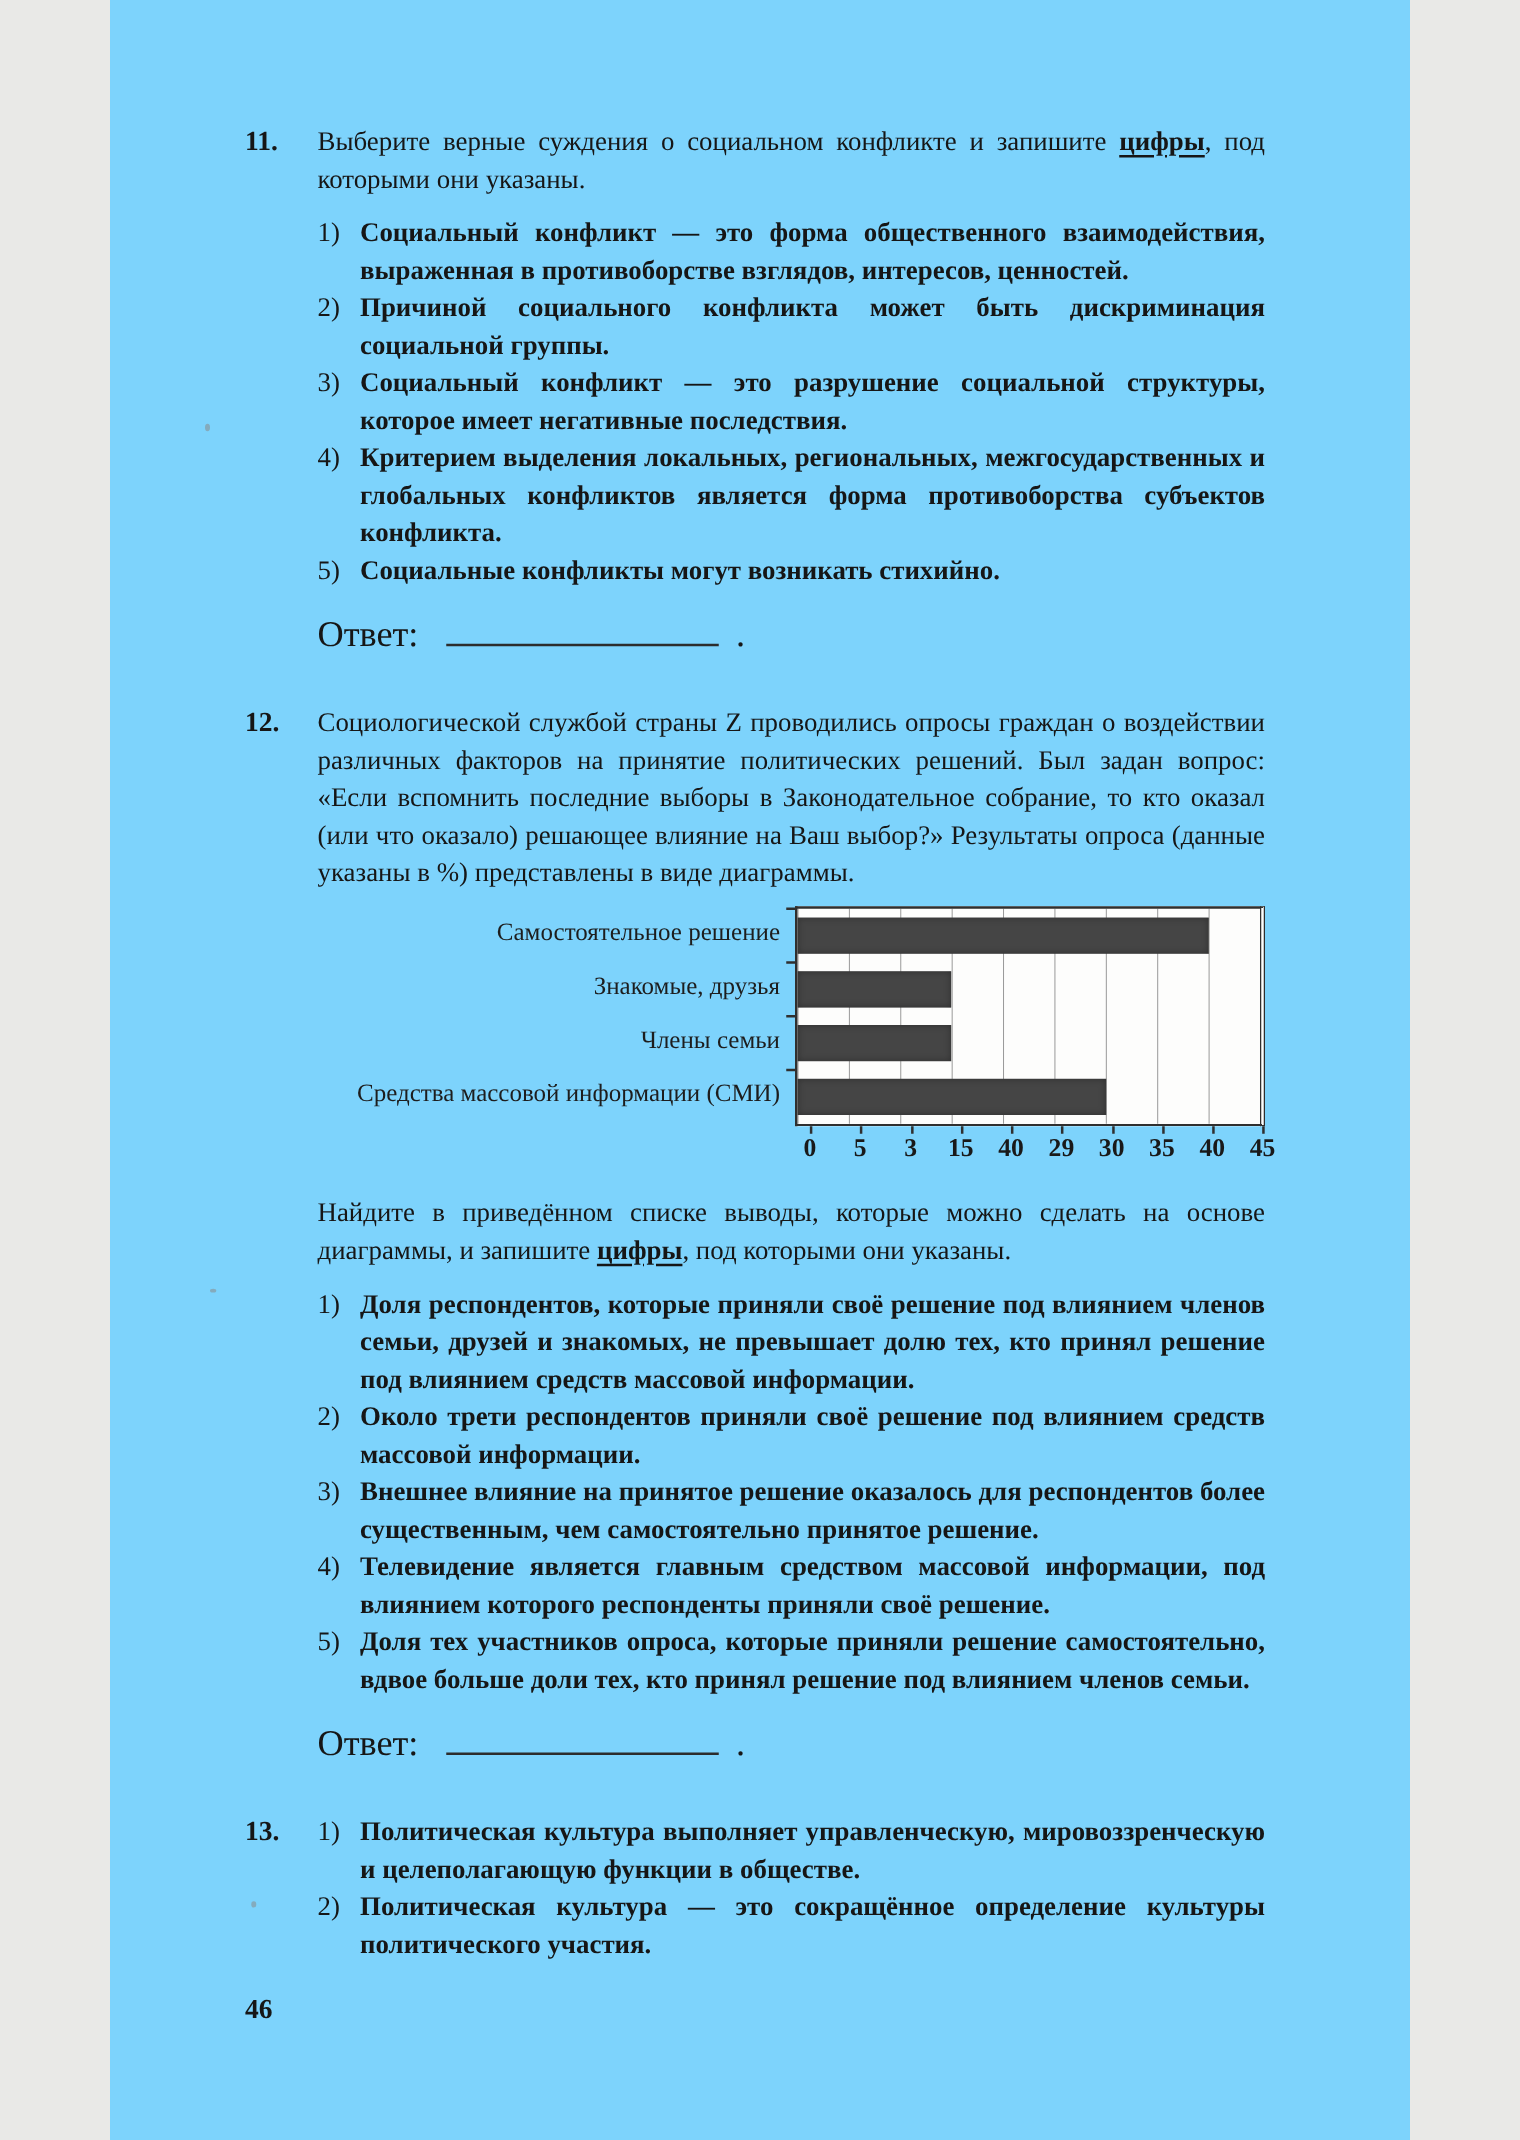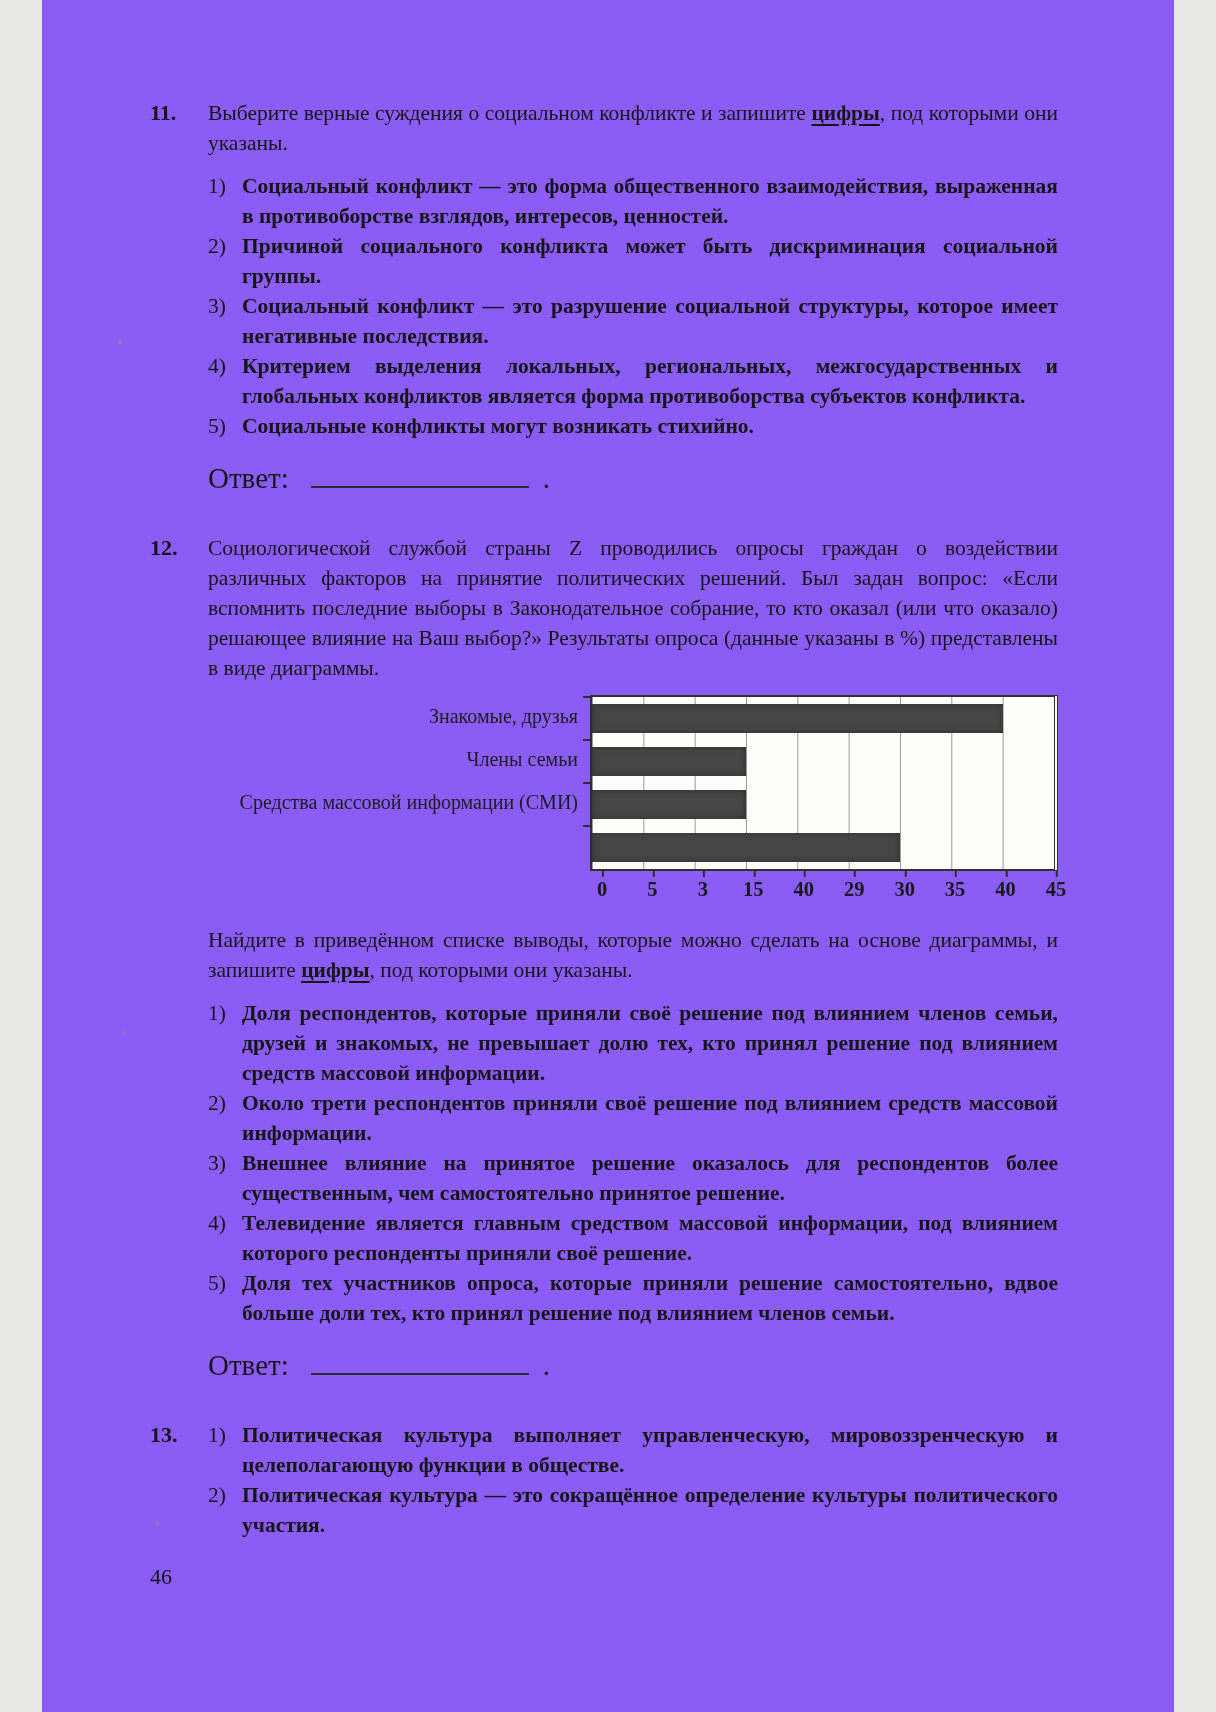--- a/index.html
+++ b/index.html
@@ -1,20 +1,20 @@
 <!DOCTYPE html>
 <html lang="ru"><head>
 <meta charset="utf-8">
 <style>
   html,body{margin:0;padding:0;background:#e9e9e7;}
   .page{
     position:relative;
-    width:1132px;height:1712px;
+    width:1040px;height:1712px;
     margin:0 auto;
-    background:#8b5cf6;
+    background:#7dd3fc;
     overflow:hidden;
     font-family:"Liberation Serif","DejaVu Serif",serif;
     color:#161616;
   }
   .content{padding:98px 116px 0 108px;}
   .qrow{display:flex;}
   .qnum{
     width:58px;flex-shrink:0;
     font-weight:bold;font-size:22px;line-height:30px;
   }
@@ -91,21 +91,21 @@
   .tick:nth-child(4){left:calc(100%/9*3);}
   .tick:nth-child(5){left:calc(100%/9*4);}
   .tick:nth-child(6){left:calc(100%/9*5);}
   .tick:nth-child(7){left:calc(100%/9*6);}
   .tick:nth-child(8){left:calc(100%/9*7);}
   .tick:nth-child(9){left:calc(100%/9*8);}
   .tick:nth-child(10){left:100%;text-align:center;}
 
   .pageno{
     margin-top:22px;
-    font-weight:normal;font-size:22px;line-height:30px;
+    font-weight:bold;font-size:22px;line-height:30px;
   }
   .speck{position:absolute;background:#8b8b88;border-radius:50%;opacity:.55;}
 </style>
 </head>
 <body>
 
 <div class="page">
   <span class="speck" style="left:76px;top:339px;width:4px;height:6px;"></span>
   <span class="speck" style="left:80px;top:1031px;width:5px;height:3px;"></span>
   <span class="speck" style="left:113px;top:1521px;width:4px;height:5px;"></span>
@@ -145,20 +145,21 @@
     </div>
 
     <div class="qrow q12">
       <div class="qnum">12.</div>
       <div class="qbody">
         <p class="stem tight">Социологической службой страны Z проводились опросы граждан о воздействии различных факторов на принятие политических решений. Был задан вопрос: «Если вспомнить последние выборы в Законодательное собрание, то кто оказал (или что оказало) решающее влияние на Ваш выбор?» Результаты опроса (данные указаны в %) представлены в виде диаграммы.</p>
 
         <div class="chart">
           <div class="chart-body">
             <div class="chart-labels">
+              <div class="clabel">Самостоятельное решение</div>
               <div class="clabel">Знакомые, друзья</div>
               <div class="clabel">Члены семьи</div>
               <div class="clabel">Средства массовой информации (СМИ)</div>
             </div>
             <div class="plot">
               <div class="prow">
                   <div class="cbar" style="width: 88.8889%; background: rgb(69, 69, 69);"></div>
                 </div>
               <div class="prow">
                   <div class="cbar" style="width: 33.3333%; background: rgb(69, 69, 69);"></div>

